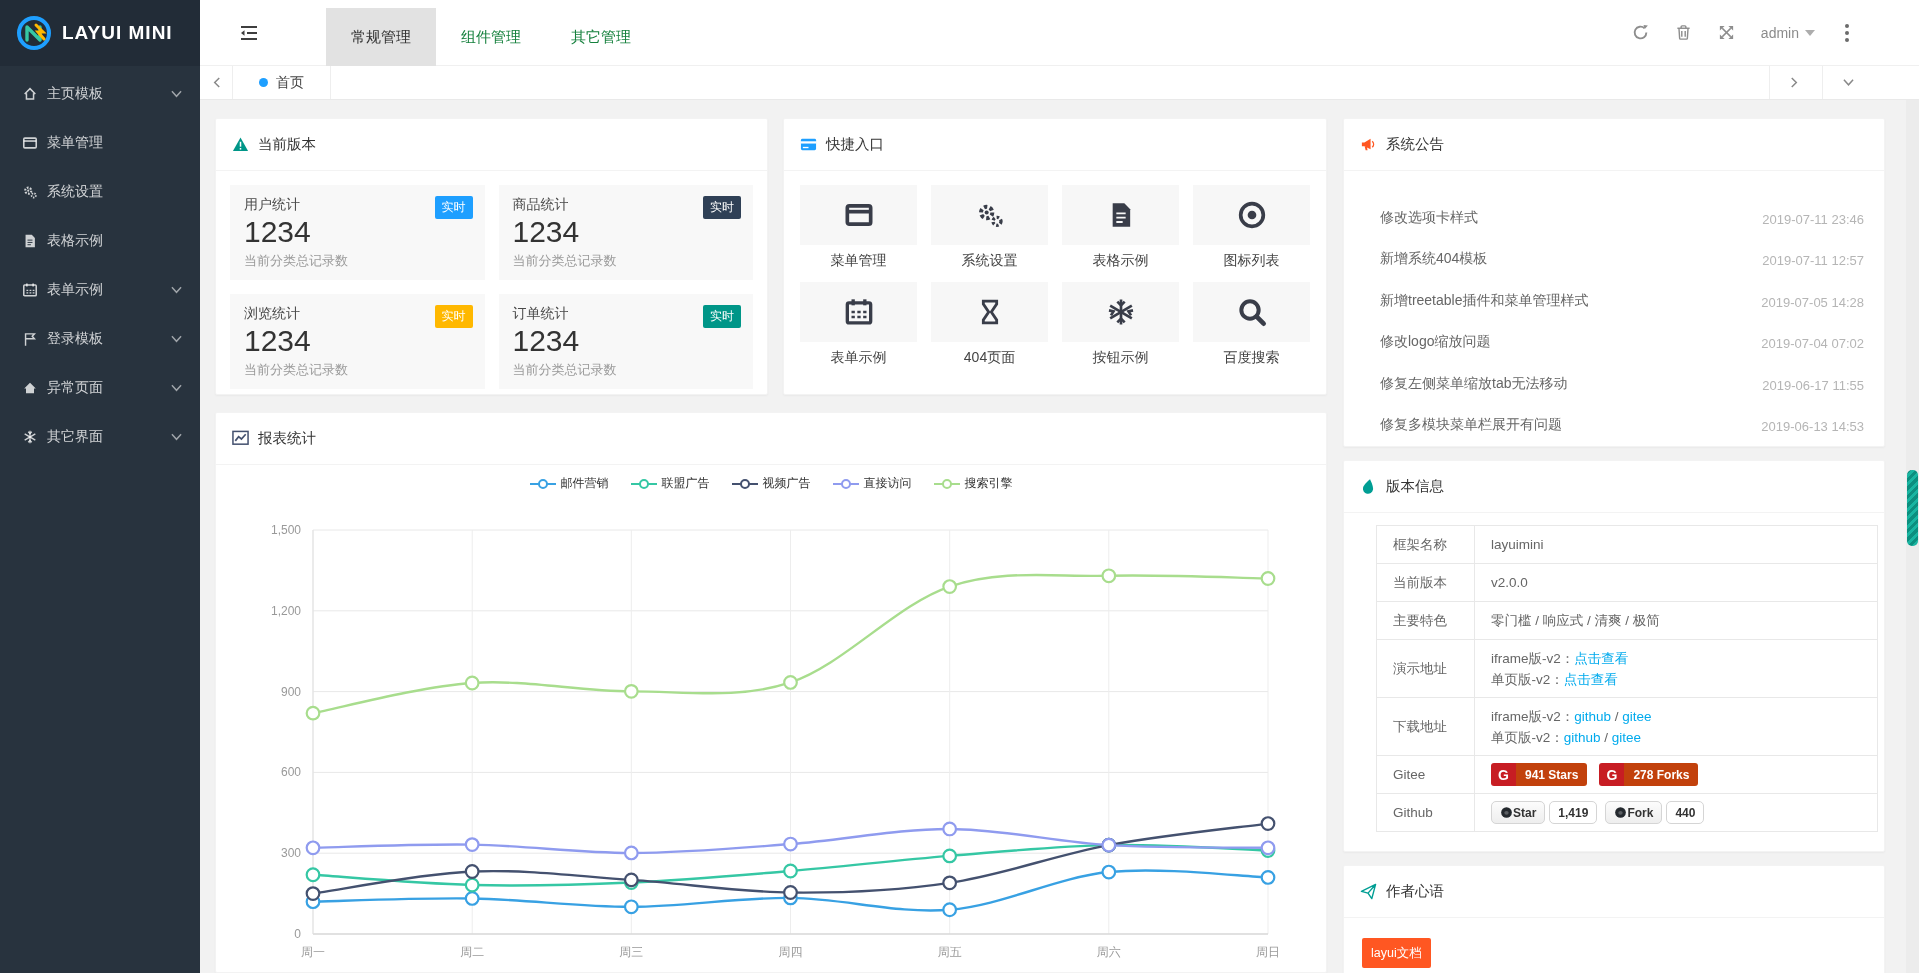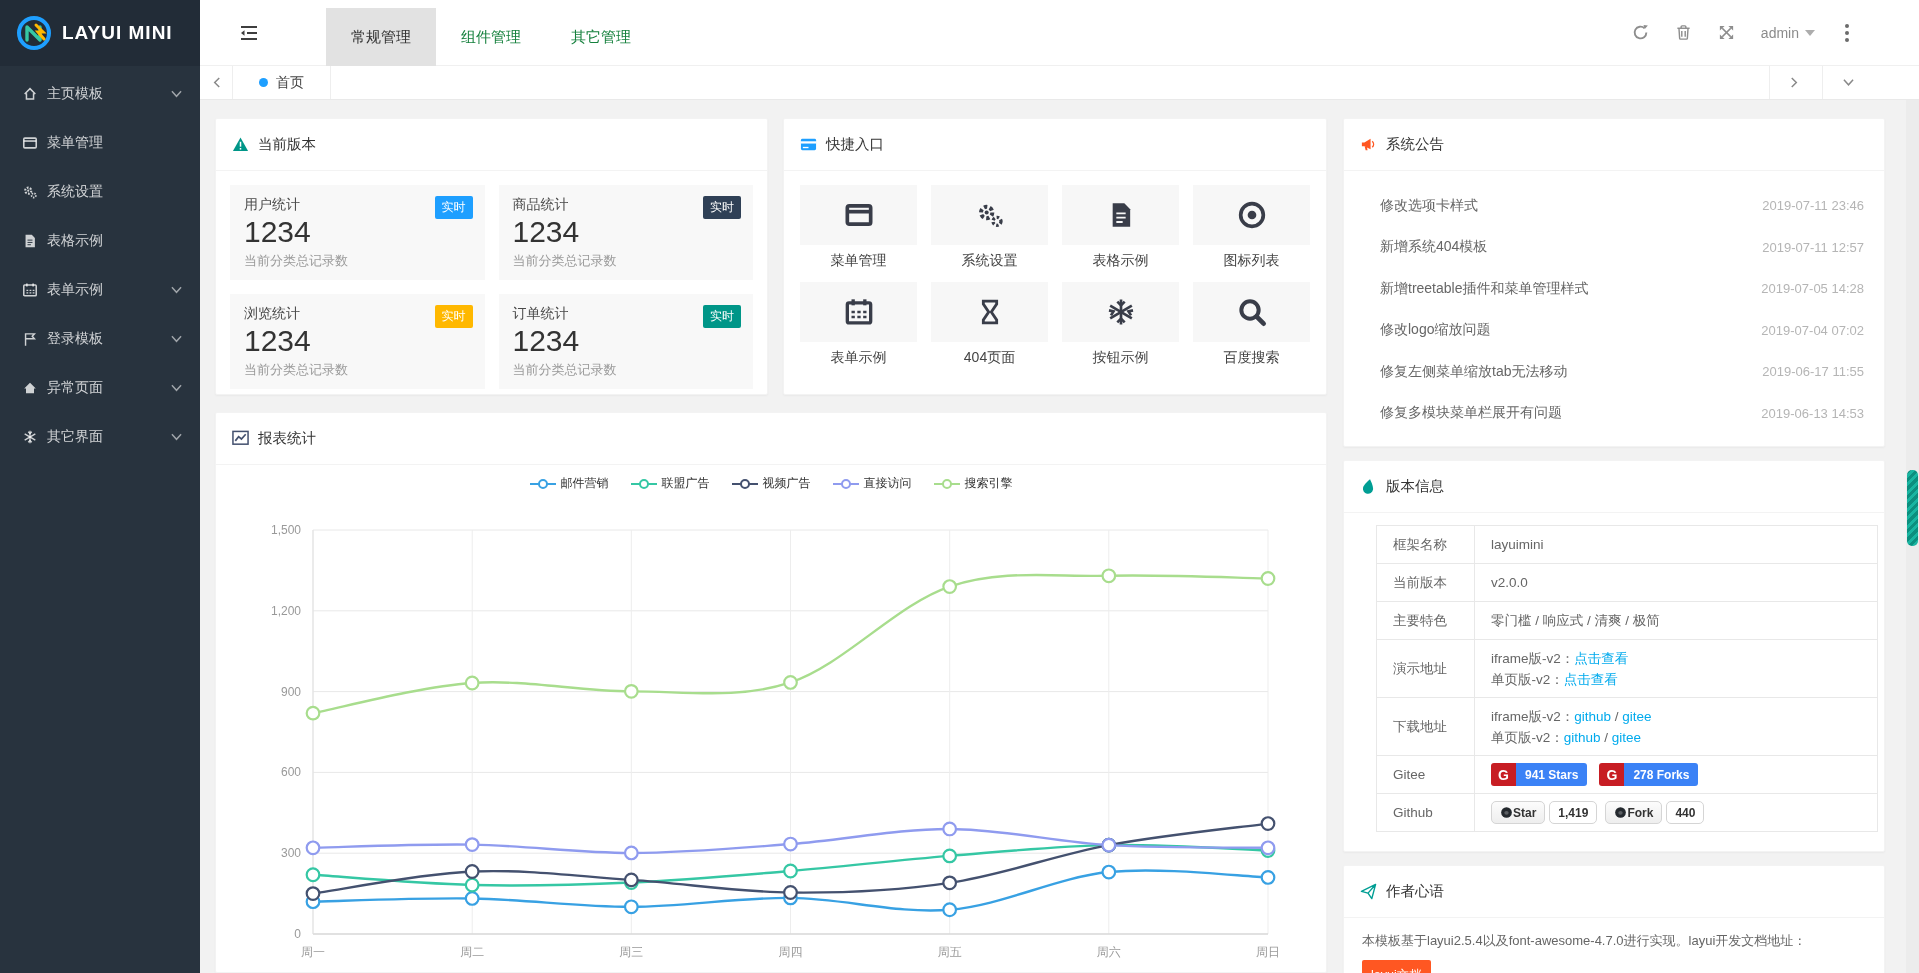--- a/index.html
+++ b/index.html
@@ -76,35 +76,35 @@
   
   #p-report{ left:15px; top:312px; width:1112px; height:561px; }
   .legend{ position:absolute; top:62px; left:0; width:100%; display:flex; justify-content:center;
            gap:22px; font-size:12px; color:#333; }
   .legend .lg-item{ display:flex; align-items:center; gap:5px; cursor:pointer; }
   #chart-svg{ position:absolute; top:85px; left:0; }
 
   
   #p-notice{ left:1143px; top:18px; width:542px; height:329px; }
   .notice-list{ padding-top:14px; }
-  .n-item{ height:41.5px; display:flex; align-items:center; padding:0 20px 0 36px; cursor:pointer;}
+  .n-item{ height:41.5px; display:flex; align-items:flex-end; padding:0 20px 0 36px; cursor:pointer;}
   .n-text{ font-size:14px; color:#666; flex:1; white-space:nowrap; overflow:hidden;}
   .n-date{ font-size:13px; color:#b5b5b5; }
 
   
   #p-version{ left:1143px; top:360px; width:542px; height:392px; }
   .v-table{ margin:12px 20px 0 32px; width:502px; border-collapse:collapse; font-size:13.5px; color:#666; }
   .v-table td{ border:1px solid #e8e8e8; padding:0 16px; height:38px; vertical-align:middle; }
   .v-table td.lbl{ width:98px; }
   .v-table tr.dbl td{ height:58px; line-height:21px; }
   a.lnk{ color:#01AAED; text-decoration:none; cursor:pointer;}
   .gitee-badge{ display:inline-flex; height:23px; border-radius:3px; overflow:hidden; font-size:12px;
                 font-weight:bold; color:#fff; vertical-align:middle; cursor:pointer; }
   .gitee-g{ background:#c71d23; width:25px; display:flex; align-items:center; justify-content:center; font-size:14px;}
-  .gitee-txt{ background:#3b82f6; padding:0 9px; display:flex; align-items:center; }
+  .gitee-txt{ background:#c2410c; padding:0 9px; display:flex; align-items:center; }
   .gb-gap{ display:inline-block; width:12px; }
   .gh-btn,.gh-count{ display:inline-flex; align-items:center; gap:0; height:23px; padding:0 8px;
             border:1px solid #d5d5d5; border-radius:5px; font-size:12px; font-weight:bold; color:#333;
             vertical-align:middle; cursor:pointer;}
   .gh-btn{ background:linear-gradient(#fcfcfc,#eeeeee); }
   .gh-count{ background:#fff; margin-left:4px; }
   .gh-sp{ display:inline-block; width:8px; }
   .gh-mark{ width:13px; height:13px; }
 
   
@@ -636,21 +636,20 @@
     </section>
 
     <section class="panel" id="p-author">
       <div class="panel-h">
         <svg viewBox="0 0 18 18">
             <path d="M1.5 8.8 L16.5 1.5 L12.5 16.5 L8.5 10.7 z M8.5 10.7 L16.5 1.5" fill="none" stroke="#009E94" stroke-width="1.5" stroke-linejoin="round"></path>
           </svg>
         <span>作者心语</span>
       </div>
       <div class="a-body">
-        <div>本模板基于layui2.5.4以及font-awesome-4.7.0进行实现。layui开发文档地址：</div>
         <span class="btn-doc">layui文档</span>
         
       </div>
     </section>
 
   </div>
 
   <div class="scroll-track">
     <div class="scroll-thumb"></div>
   </div>

